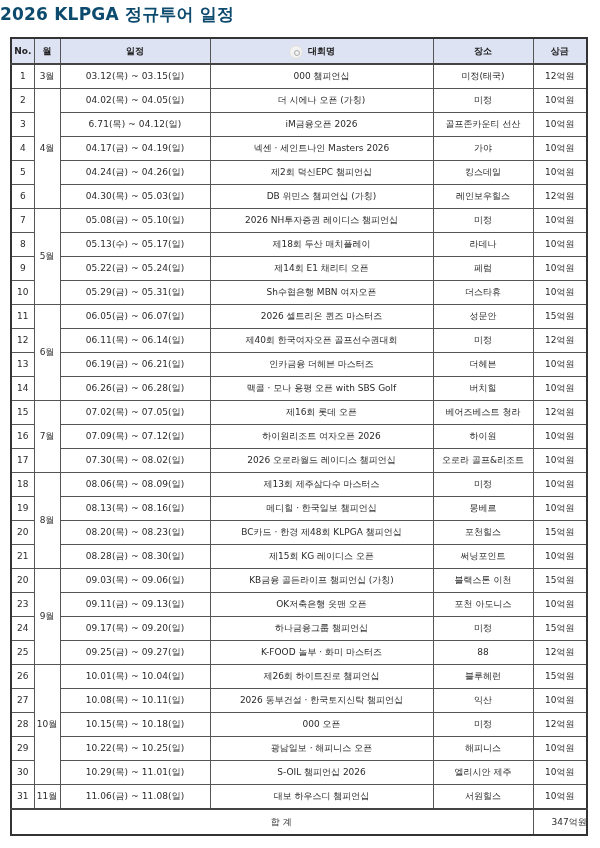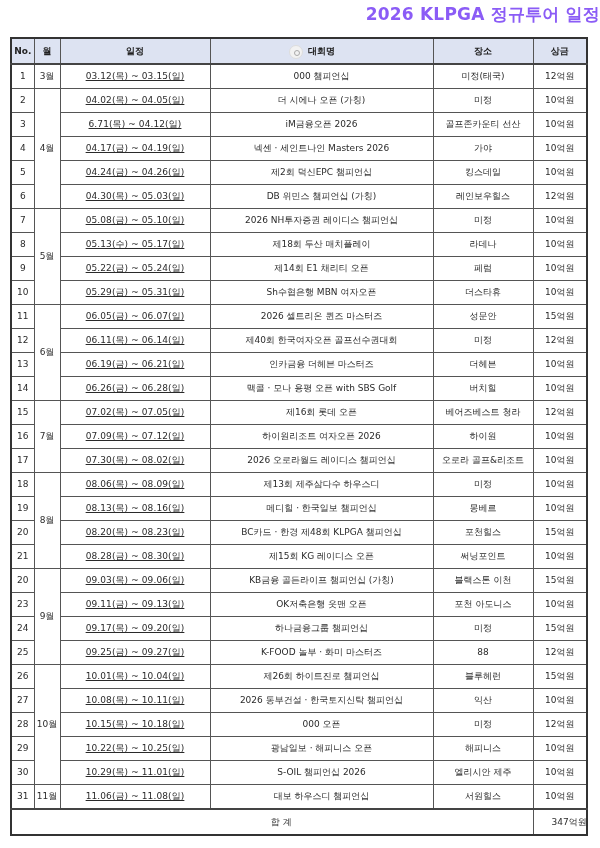--- a/index.html
+++ b/index.html
@@ -1,23 +1,23 @@
 <!DOCTYPE html>
 <html><head>
 <meta charset="utf-8">
 <style>
   html,body{margin:0;padding:0;background:#ffffff;}
   body{width:600px;height:848px;position:relative;overflow:hidden;font-family:"DejaVu Sans","Liberation Sans",sans-serif;color:#2a2a2a;}
-  .title{position:absolute;top:3px;left:0;width:600px;text-align:right;font-size:17px;font-weight:bold;color:#8b5cf6;letter-spacing:0.2px;}
+  .title{position:absolute;top:3px;left:0;width:600px;text-align:left;font-size:17px;font-weight:bold;color:#0c4a6e;letter-spacing:0.2px;}
   table{position:absolute;top:37px;left:10px;width:576px;border-collapse:collapse;border:2px solid #333;table-layout:fixed;}
   th,td{border:1px solid #555;text-align:center;font-size:9px;padding:0;height:23px;line-height:11px;white-space:nowrap;overflow:hidden;}
   th{background:#dde3f2;font-weight:bold;height:24px;color:#222;border-bottom:2px solid #444;text-align:center;}
   td.no{font-size:9px;}
   td.month{font-size:9px;}
-  td.date{font-size:9px;letter-spacing:0.1px;text-decoration:underline;}
+  td.date{font-size:9px;letter-spacing:0.1px;}
   tr.total td{height:24px;border-top:2px solid #444;padding-left:18px;}
   .footnote{position:absolute;top:856px;left:10px;font-size:10px;color:#333;}
   .watermark{position:absolute;left:289px;top:45px;width:14px;height:14px;border-radius:50%;background:#f2f2f2;border:1px solid #ddd;box-sizing:border-box;}
   .watermark::after{content:"";position:absolute;left:4px;top:4px;width:4px;height:4px;border-radius:50%;border:1px solid #aaa;}
 </style>
 </head>
 <body>
 
 <div class="title">2026 KLPGA 정규투어 일정</div>
 
@@ -162,21 +162,21 @@
         <td class="no">17</td>
         <td class="date">07.30(목) ~  08.02(일)</td>
         <td class="event">2026 오로라월드 레이디스 챔피언십</td>
         <td class="venue">오로라 골프&amp;리조트</td>
         <td class="prize">10억원</td>
       </tr>
       <tr>
         <td class="no">18</td>
         <td class="month" rowspan="4">8월</td>
         <td class="date">08.06(목) ~  08.09(일)</td>
-        <td class="event">제13회 제주삼다수 하우스디</td>
+        <td class="event">제13회 제주삼다수 마스터스</td>
         <td class="venue">미정</td>
         <td class="prize">10억원</td>
       </tr>
       <tr>
         <td class="no">19</td>
         <td class="date">08.13(목) ~  08.16(일)</td>
         <td class="event">메디힐 · 한국일보 챔피언십</td>
         <td class="venue">몽베르</td>
         <td class="prize">10억원</td>
       </tr>

